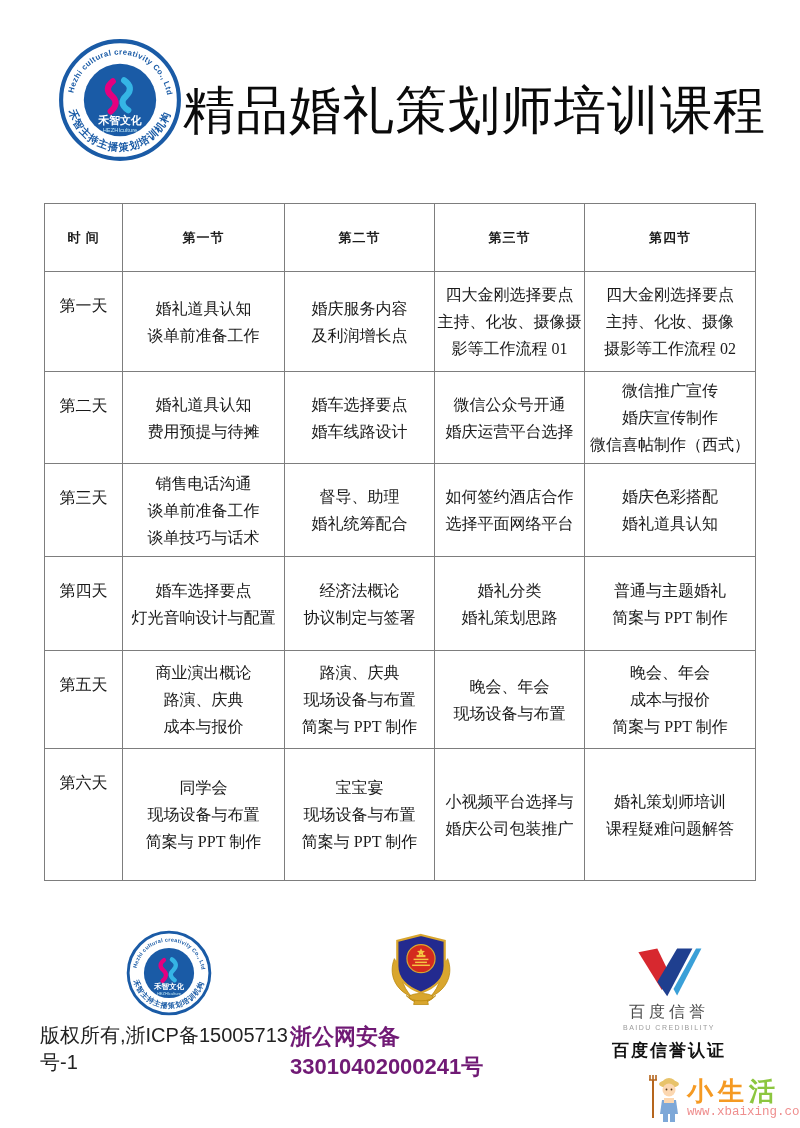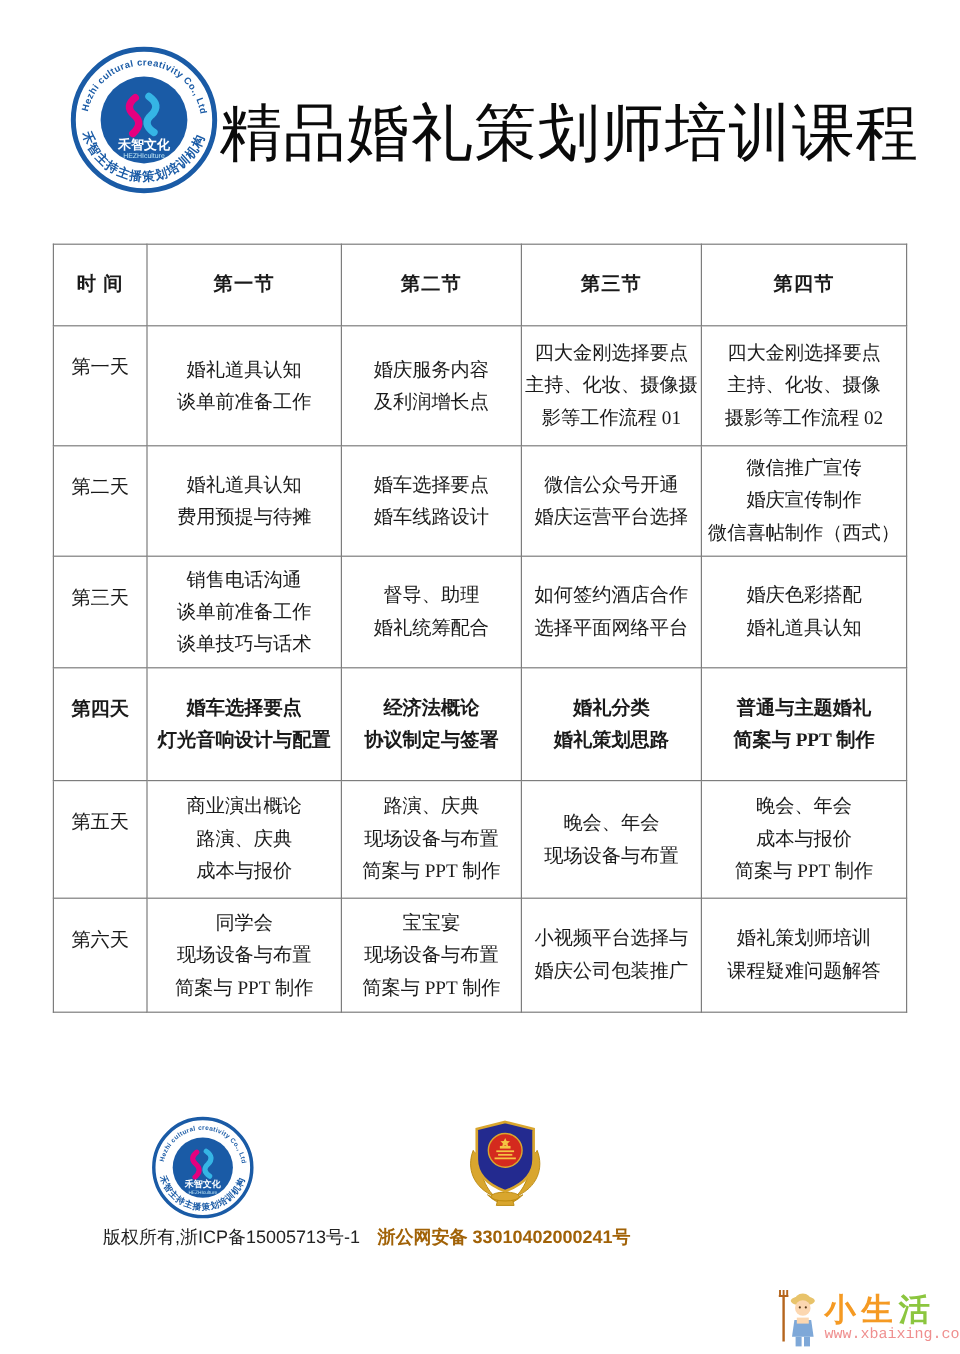--- a/index.html
+++ b/index.html
@@ -28,33 +28,33 @@
     position:absolute; left:44px; top:203px;
     width:711px; border-collapse:collapse; table-layout:fixed;
     font-family:"Liberation Serif","DejaVu Serif",serif;
     color:#1a1a1a;
   }
   table.course th, table.course td {
     border:1px solid #7d7d7d;
     text-align:center;
   }
   table.course thead tr { height:68px; }
-  table.course th { font-size:16px; font-weight:bold; letter-spacing:1px; vertical-align:middle; }
+  table.course th { font-size:13px; font-weight:bold; letter-spacing:1px; vertical-align:middle; }
   td.day { font-size:16px; vertical-align:top; padding-top:24px; }
   td.course { font-size:16px; line-height:27px; vertical-align:middle; }
 
   
   .footer-copyright {
     position:absolute; left:40px; top:1022px; width:260px;
-    text-align:right; font-size:15px; color:#222;
+    text-align:left; font-size:20px; color:#222;
   }
   .police-badge { position:absolute; left:384px; top:929px; width:74px; height:80px; }
   .police-text {
     position:absolute; left:290px; top:1022px; width:260px;
-    text-align:center; font-size:15px; font-weight:bold; color:#a16207;
+    font-size:22px; font-weight:bold; color:#701a75;
   }
   .baidu-block { position:absolute; left:598px; top:944px; width:142px; text-align:center; }
   .baidu-v { width:72px; height:56px; display:block; margin:0 auto; }
   .baidu-cn { font-size:16px; color:#4a4a4a; letter-spacing:4px; margin-top:2px; }
   .baidu-en { font-size:7px; color:#9a9a9a; letter-spacing:1.5px; margin-top:1px; }
   .baidu-cert { font-size:17px; font-weight:bold; color:#111; margin-top:8px; letter-spacing:2px; }
 
   
   .watermark { position:absolute; left:645px; top:1072px; width:152px; height:52px;text-align:center; }
   .wm-figure { position:absolute; left:0; top:2px; width:40px; height:50px; }
@@ -165,21 +165,21 @@
           </td>
           <td class="course">
             <div>如何签约酒店合作</div>
             <div>选择平面网络平台</div>
           </td>
           <td class="course">
             <div>婚庆色彩搭配</div>
             <div>婚礼道具认知</div>
           </td>
         </tr>
-        <tr style="height: 94px; font-weight: bold;">
+        <tr style="height: 94px;">
           <td class="day">第四天</td>
           <td class="course">
             <div>婚车选择要点</div>
             <div>灯光音响设计与配置</div>
           </td>
           <td class="course">
             <div>经济法概论</div>
             <div>协议制定与签署</div>
           </td>
           <td class="course">
@@ -206,21 +206,21 @@
           <td class="course">
             <div>晚会、年会</div>
             <div>现场设备与布置</div>
           </td>
           <td class="course">
             <div>晚会、年会</div>
             <div>成本与报价</div>
             <div>简案与 PPT 制作</div>
           </td>
         </tr>
-        <tr style="height: 95px;">
+        <tr style="height: 132px;">
           <td class="day">第六天</td>
           <td class="course">
             <div>同学会</div>
             <div>现场设备与布置</div>
             <div>简案与 PPT 制作</div>
           </td>
           <td class="course">
             <div>宝宝宴</div>
             <div>现场设备与布置</div>
             <div>简案与 PPT 制作</div>
@@ -276,20 +276,30 @@
     <g fill="#f5c542">
       <path d="M50,24 l1.6,3.4 3.8,0.4 -2.8,2.5 0.8,3.7 -3.4,-1.9 -3.4,1.9 0.8,-3.7 -2.8,-2.5 3.8,-0.4 Z"></path>
       <rect x="40" y="38" width="20" height="2"></rect>
       <rect x="42" y="42" width="16" height="2"></rect>
       <rect x="38" y="46" width="24" height="2"></rect>
       <rect x="44" y="33" width="12" height="3"></rect>
     </g>
   </svg>
   <div class="police-text">浙公网安备 33010402000241号</div>
 
+  <div class="baidu-block">
+    <svg class="baidu-v" viewBox="0 0 80 60">
+      <path d="M6,8 L27,4 L42,35 L32,50 Z" fill="#d7282f"></path>
+      <path d="M49,4 L66,4 L38,57 L27,41 Z" fill="#1f3f8f"></path>
+      <path d="M70,4 L76,4 L49,56 L45,49 Z" fill="#3aa0d8"></path>
+    </svg>
+    <div class="baidu-cn">百度信誉</div>
+    <div class="baidu-en">BAIDU CREDIBILITY</div>
+    <div class="baidu-cert">百度信誉认证</div>
+  </div>
 
   <div class="watermark">
     <svg class="wm-figure" viewBox="0 0 40 50">
       <line x1="8" y1="6" x2="8" y2="44" stroke="#b5651d" stroke-width="2"></line>
       <path d="M4,6 L12,6 M5,6 L5,1 M8,6 L8,1 M11,6 L11,1" stroke="#b5651d" stroke-width="1.6" fill="none"></path>
       <ellipse cx="24" cy="10" rx="10" ry="4" fill="#e8c36a"></ellipse>
       <path d="M17,10 a7,6 0 0 1 14,0 Z" fill="#e8c36a"></path>
       <circle cx="24" cy="16" r="6.5" fill="#fcd7b0"></circle>
       <circle cx="21.5" cy="15.5" r="0.9" fill="#5a3a1a"></circle>
       <circle cx="26.5" cy="15.5" r="0.9" fill="#5a3a1a"></circle>

